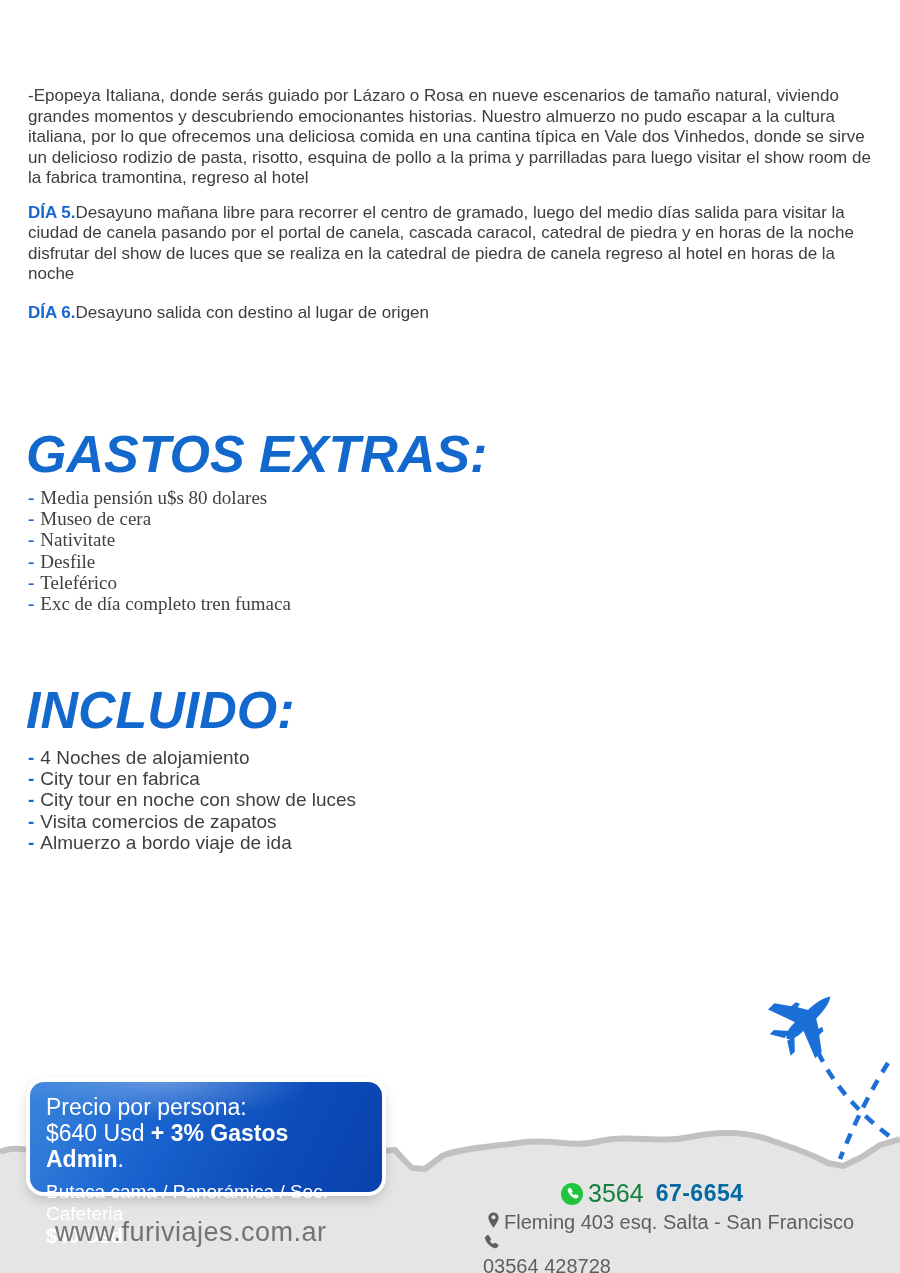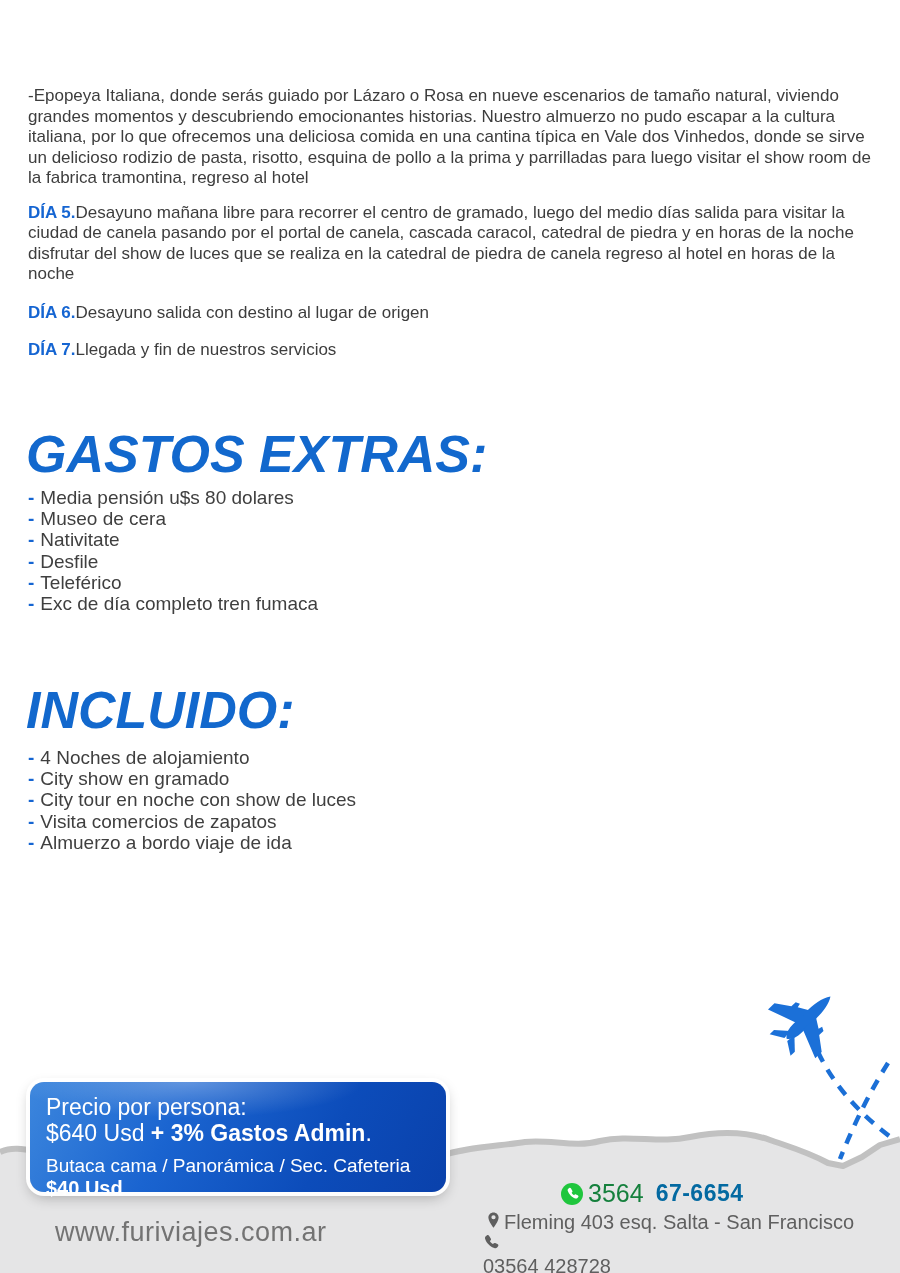--- a/index.html
+++ b/index.html
@@ -22,29 +22,29 @@
     font-size:52px;font-weight:bold;font-style:italic;
     color:#1268cd;letter-spacing:0px;white-space:nowrap;
   }
   #gastos-heading{top:424px;}
   #incluido-heading{top:680px;}
   
   .dash-list{
     position:absolute;left:28px;margin:0;padding:0;list-style:none;
     font-size:19px;line-height:21.2px;color:#3f3f3f;
   }
-  #gastos-list{top:487px;}
+  #gastos-list{top:487px;font-family:Liberation Serif, serif;}
   #incluido-list{top:747px;}
   .dash-list li{white-space:nowrap;}
   .dash{color:#1565d2;font-weight:bold;margin-right:6px;}
   
   .layer{position:absolute;left:0;top:0;pointer-events:none;}
   
   .price-box{
-    position:absolute;left:30px;top:1082px;width:416px;height:110px;
+    position:absolute;left:30px;top:1082px;width:352px;height:110px;
     border-radius:14px;box-sizing:border-box;
     padding:12px 16px 10px 16px;
     background-image:
       radial-gradient(ellipse 70% 55% at 38% 0%, rgba(255,255,255,0.30), rgba(255,255,255,0) 60%),
       linear-gradient(118deg,#3c86dd 0%, #1a64d0 35%, #0c4cba 70%, #0a41ab 100%);
     box-shadow:0 0 0 4px rgba(255,255,255,0.97), 0 5px 14px rgba(0,0,0,0.28);
     color:#ffffff;z-index:6;
   }
   .price-line1{font-size:23px;line-height:26px;}
   .price-line2{font-size:23px;line-height:26px;}
@@ -69,37 +69,36 @@
     font-size:20px;color:#5f5f5f;flex-direction:column;}
   .ico{display:inline-block;margin-right:4px;}
 </style>
 </head>
 <body>
 
 <div class="copy">
   <p>-Epopeya Italiana, donde serás guiado por Lázaro o Rosa en nueve escenarios de tamaño natural, viviendo grandes momentos y descubriendo emocionantes historias. Nuestro almuerzo no pudo escapar a la cultura italiana, por lo que ofrecemos una deliciosa comida en una cantina típica en Vale dos Vinhedos, donde se sirve un delicioso rodizio de pasta, risotto, esquina de pollo a la prima y parrilladas para luego visitar el show room de la fabrica tramontina, regreso al hotel</p>
   <p><span class="day-label">DÍA 5.</span><span>Desayuno mañana libre para recorrer el centro de gramado, luego del medio días salida para visitar la ciudad de canela pasando por el portal de canela, cascada caracol, catedral de piedra y en horas de la noche disfrutar del show de luces que se realiza en la catedral de piedra de canela regreso al hotel en horas de la noche</span></p>
   <p style="margin-top:18px;"><span class="day-label">DÍA 6.</span><span>Desayuno salida con destino al lugar de origen</span></p>
-  <p style="margin-top:17px;"><span class="day-label">DÍA 7.</span><span>Llegada y fin de nuestros servicios</span></p>
 </div>
 
 <div id="gastos-heading" class="big-heading">GASTOS EXTRAS:</div>
 <ul id="gastos-list" class="dash-list">
   <li><span class="dash">-</span><span>Media pensión u$s 80 dolares</span></li>
   <li><span class="dash">-</span><span>Museo de cera</span></li>
   <li><span class="dash">-</span><span>Nativitate</span></li>
   <li><span class="dash">-</span><span>Desfile</span></li>
   <li><span class="dash">-</span><span>Teleférico</span></li>
   <li><span class="dash">-</span><span>Exc de día completo tren fumaca</span></li>
 </ul>
 
 <div id="incluido-heading" class="big-heading">INCLUIDO:</div>
 <ul id="incluido-list" class="dash-list">
   <li><span class="dash">-</span><span>4 Noches de alojamiento</span></li>
-  <li><span class="dash">-</span><span>City show en gramado</span></li>
+  <li><span class="dash">-</span><span>City tour en fabrica</span></li>
   <li><span class="dash">-</span><span>City tour en noche con show de luces</span></li>
   <li><span class="dash">-</span><span>Visita comercios de zapatos</span></li>
   <li><span class="dash">-</span><span>Almuerzo a bordo viaje de ida</span></li>
 </ul>
 
 <svg class="layer" width="900" height="1273" viewBox="0 0 900 1273">
   <path d="M818,1052 Q842,1103 900,1144" fill="none" stroke="#1b6fd6" stroke-width="4.5" stroke-dasharray="11 9"></path>
   <path d="M888,1063 Q862,1104 840,1159" fill="none" stroke="#1b6fd6" stroke-width="4.5" stroke-dasharray="11 9"></path>
   <g transform="translate(806,1020) rotate(46)" fill="#1b70d8">
     <path d="M0,-34 C5,-27 6,-16 6,-5 L6,12 C6,19 4,24 0,27 C-4,24 -6,19 -6,12 L-6,-5 C-6,-16 -5,-27 0,-34 Z"></path>

